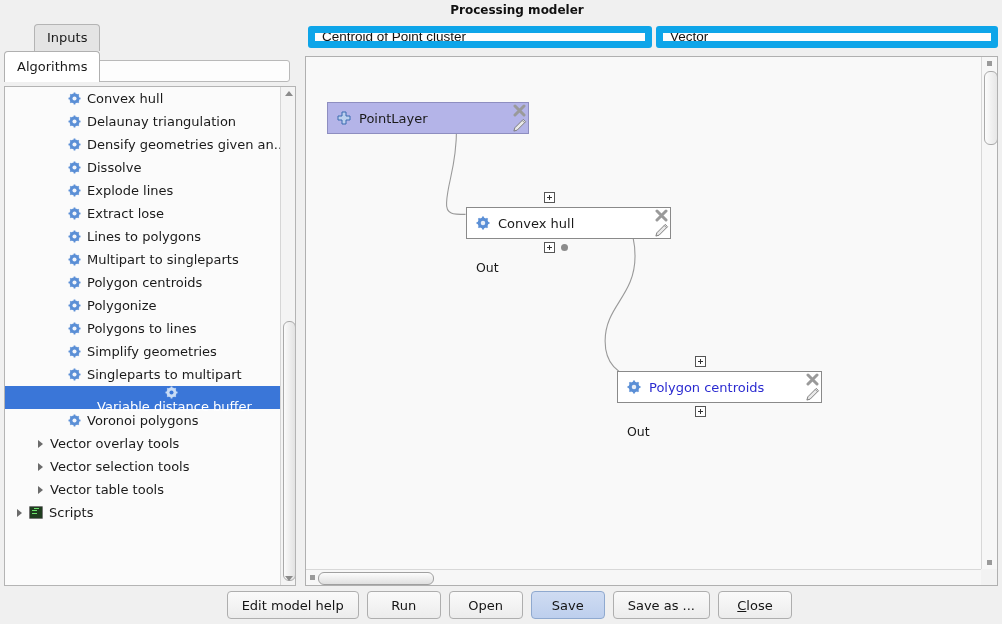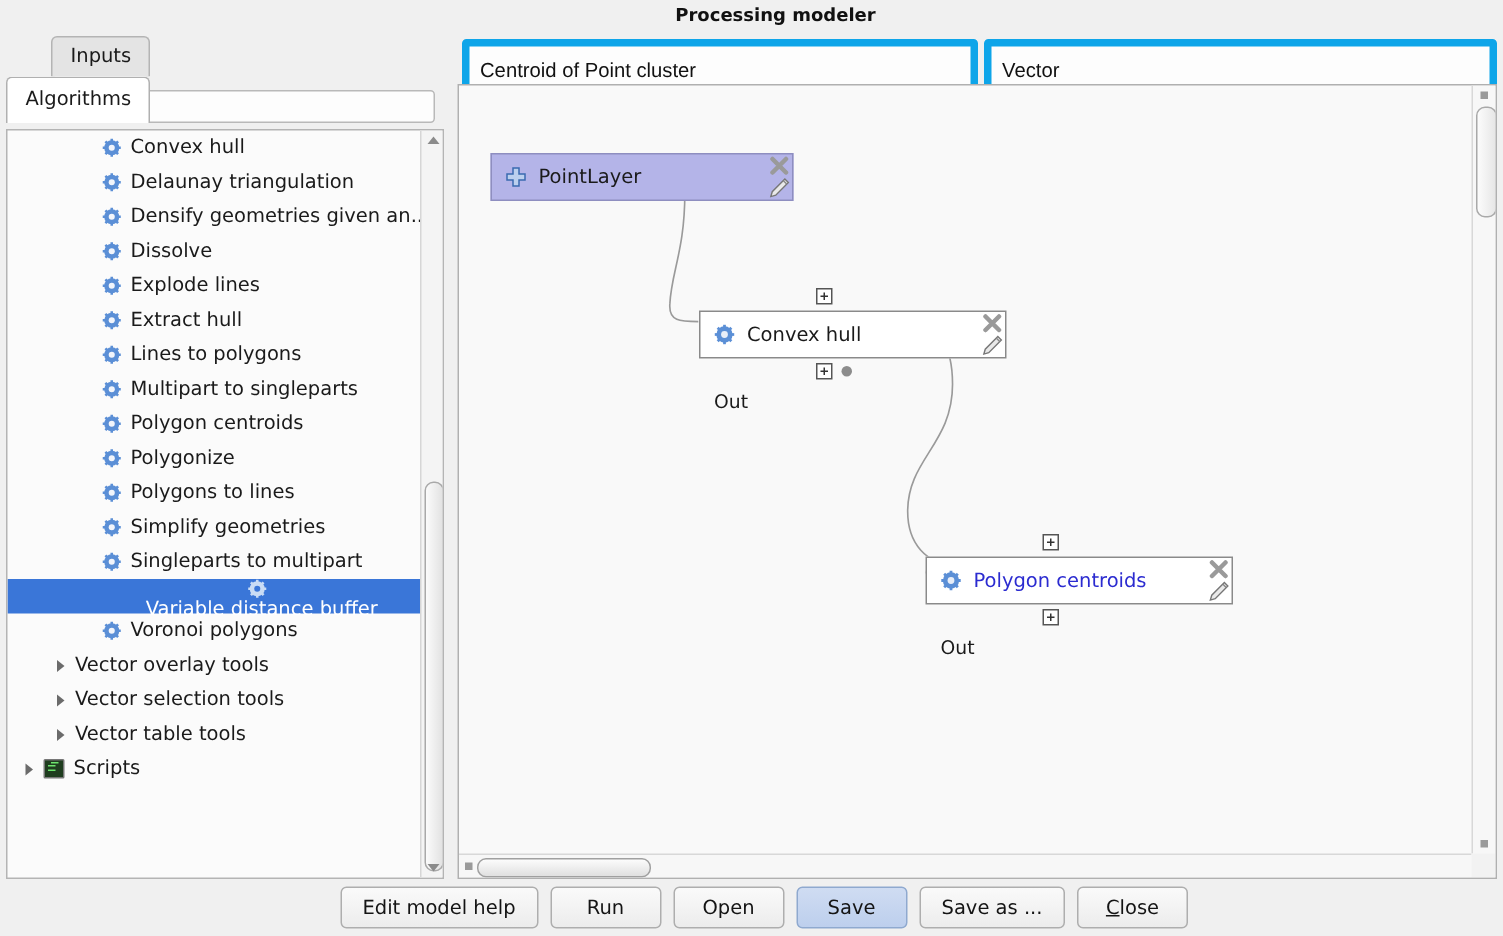--- a/index.html
+++ b/index.html
@@ -81,22 +81,22 @@
   .arrowup,.arrowdn{
     position:absolute;left:4px;width:0;height:0;
     border-left:4px solid transparent;border-right:4px solid transparent;
   }
   .arrowup{top:4px;border-bottom:5px solid #8b8b8b;}
   .arrowdn{bottom:4px;border-top:5px solid #8b8b8b;}
 
   
   .nameinput,.groupinput{
     position:absolute;top:26px;height:17px;
-    border:5px solid #0ea5e9;border-radius:3px;background:#fdfdfd;
-    font-size:13.5px;color:#111;padding:16px 7px;box-sizing:border-box;
+    border:7px solid #0ea5e9;border-radius:3px;background:#fdfdfd;
+    font-size:13.5px;color:#111;padding:4px 7px;box-sizing:border-box;
     line-height:24px;
   }
   .nameinput{left:308px;width:344px;}
   .groupinput{left:656px;width:342px;}
 
   
   .canvasframe{
     position:absolute;left:305px;top:56px;width:693px;height:530px;
     border:1px solid #b0b0b0;background:#f9f9f9;box-sizing:border-box;overflow:hidden;
   }
@@ -288,21 +288,21 @@
               <path d="M8,0.6 V3"></path>
               <path d="M8,13 V15.4"></path>
               <path d="M0.6,8 H3"></path>
               <path d="M13,8 H15.4"></path>
               <path d="M2.8,2.8 L4.5,4.5"></path>
               <path d="M11.5,11.5 L13.2,13.2"></path>
               <path d="M13.2,2.8 L11.5,4.5"></path>
               <path d="M4.5,11.5 L2.8,13.2"></path>
             </g>
           </svg>
-          <span>Extract hull</span>
+          <span>Extract lose</span>
         </div>
         <div class="row alg">
           <svg class="gear" viewBox="0 0 16 16">
             <circle cx="8" cy="8" r="6.2" fill="#5b8fd6"></circle>
             <circle cx="8" cy="8" r="2.5" fill="#f2f5fb"></circle>
             <g stroke="#5b8fd6" stroke-width="2.1">
               <path d="M8,0.6 V3"></path>
               <path d="M8,13 V15.4"></path>
               <path d="M0.6,8 H3"></path>
               <path d="M13,8 H15.4"></path>

